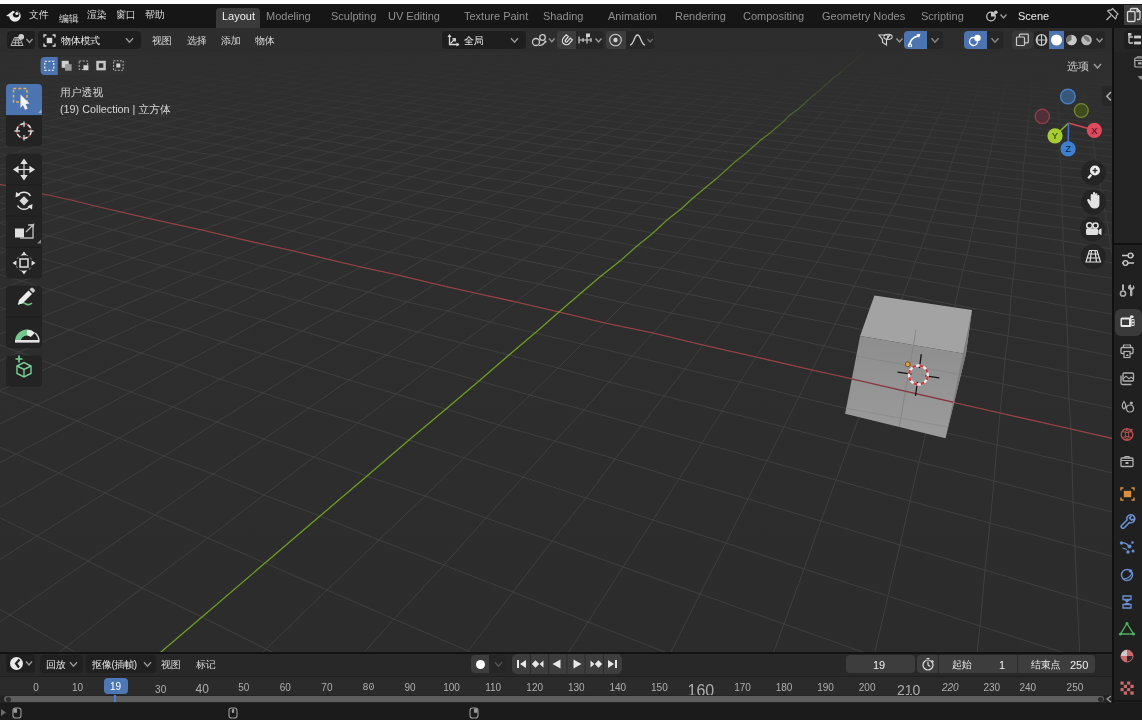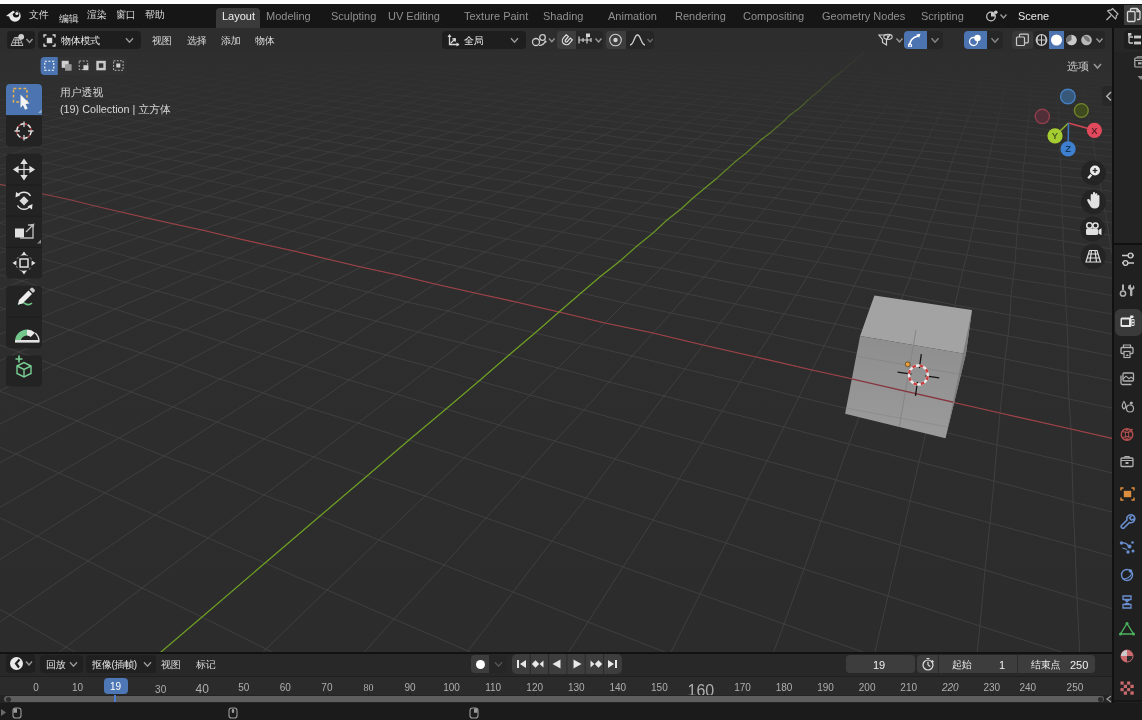--- a/index.html
+++ b/index.html
@@ -436,21 +436,21 @@
 <div class="abs" style="left:146.674px;top:7px;width:28px;text-align:center;color:#aeaeae;font-size:10px;font-family:'Liberation Sans',sans-serif;">30</div>
 <div class="abs" style="left:160.674px;top:16px;width:1px;height:3px;background:#1e1e1e;"></div>
 <div class="abs" style="left:188.232px;top:5px;width:28px;text-align:center;color:#aeaeae;font-size:12px;font-family:'Liberation Sans',sans-serif;">40</div>
 <div class="abs" style="left:202.232px;top:16px;width:1px;height:3px;background:#1e1e1e;"></div>
 <div class="abs" style="left:229.79000000000002px;top:5px;width:28px;text-align:center;color:#aeaeae;font-size:10px;font-family:'Liberation Sans',sans-serif;">50</div>
 <div class="abs" style="left:243.79000000000002px;top:16px;width:1px;height:3px;background:#1e1e1e;"></div>
 <div class="abs" style="left:271.348px;top:5px;width:28px;text-align:center;color:#aeaeae;font-size:10px;font-family:'Liberation Sans',sans-serif;">60</div>
 <div class="abs" style="left:285.348px;top:16px;width:1px;height:3px;background:#1e1e1e;"></div>
 <div class="abs" style="left:312.906px;top:5px;width:28px;text-align:center;color:#aeaeae;font-size:10px;font-family:'Liberation Sans',sans-serif;">70</div>
 <div class="abs" style="left:326.906px;top:16px;width:1px;height:3px;background:#1e1e1e;"></div>
-<div class="abs" style="left:354.464px;top:5px;width:28px;text-align:center;color:#aeaeae;font-size:10px;font-family:Liberation Serif, serif;">80</div>
+<div class="abs" style="left:354.464px;top:5px;width:28px;text-align:center;color:#aeaeae;font-size:10px;font-family:Liberation Mono, monospace;">80</div>
 <div class="abs" style="left:368.464px;top:16px;width:1px;height:3px;background:#1e1e1e;"></div>
 <div class="abs" style="left:396.022px;top:5px;width:28px;text-align:center;color:#aeaeae;font-size:10px;font-family:'Liberation Sans',sans-serif;">90</div>
 <div class="abs" style="left:410.022px;top:16px;width:1px;height:3px;background:#1e1e1e;"></div>
 <div class="abs" style="left:437.58000000000004px;top:5px;width:28px;text-align:center;color:#aeaeae;font-size:10px;font-family:'Liberation Sans',sans-serif;">100</div>
 <div class="abs" style="left:451.58000000000004px;top:16px;width:1px;height:3px;background:#1e1e1e;"></div>
 <div class="abs" style="left:479.13800000000003px;top:5px;width:28px;text-align:center;color:#aeaeae;font-size:10px;font-family:'Liberation Sans',sans-serif;">110</div>
 <div class="abs" style="left:493.13800000000003px;top:16px;width:1px;height:3px;background:#1e1e1e;"></div>
 <div class="abs" style="left:520.696px;top:5px;width:28px;text-align:center;color:#aeaeae;font-size:10px;font-family:'Liberation Sans',sans-serif;">120</div>
 <div class="abs" style="left:534.696px;top:16px;width:1px;height:3px;background:#1e1e1e;"></div>
 <div class="abs" style="left:562.254px;top:5px;width:28px;text-align:center;color:#aeaeae;font-size:10px;font-family:'Liberation Sans',sans-serif;">130</div>
@@ -462,21 +462,21 @@
 <div class="abs" style="left:686.928px;top:5px;width:28px;text-align:center;color:#aeaeae;font-size:16px;font-family:'Liberation Sans',sans-serif;">160</div>
 <div class="abs" style="left:700.928px;top:16px;width:1px;height:3px;background:#1e1e1e;"></div>
 <div class="abs" style="left:728.486px;top:5px;width:28px;text-align:center;color:#aeaeae;font-size:10px;font-family:'Liberation Sans',sans-serif;">170</div>
 <div class="abs" style="left:742.486px;top:16px;width:1px;height:3px;background:#1e1e1e;"></div>
 <div class="abs" style="left:770.044px;top:5px;width:28px;text-align:center;color:#aeaeae;font-size:10px;font-family:'Liberation Sans',sans-serif;">180</div>
 <div class="abs" style="left:784.044px;top:16px;width:1px;height:3px;background:#1e1e1e;"></div>
 <div class="abs" style="left:811.602px;top:5px;width:28px;text-align:center;color:#aeaeae;font-size:10px;font-family:'Liberation Sans',sans-serif;">190</div>
 <div class="abs" style="left:825.602px;top:16px;width:1px;height:3px;background:#1e1e1e;"></div>
 <div class="abs" style="left:853.1600000000001px;top:5px;width:28px;text-align:center;color:#aeaeae;font-size:10px;font-family:'Liberation Sans',sans-serif;">200</div>
 <div class="abs" style="left:867.1600000000001px;top:16px;width:1px;height:3px;background:#1e1e1e;"></div>
-<div class="abs" style="left:894.7180000000001px;top:5px;width:28px;text-align:center;color:#aeaeae;font-size:10px;font-family:'Liberation Sans',sans-serif;">210</div>
+<div class="abs" style="left:894.7180000000001px;top:5px;width:28px;text-align:center;color:#aeaeae;font-size:14px;font-family:'Liberation Sans',sans-serif;">210</div>
 <div class="abs" style="left:908.7180000000001px;top:16px;width:1px;height:3px;background:#1e1e1e;"></div>
 <div class="abs" style="left:936.2760000000001px;top:5px;width:28px;text-align:center;color:#aeaeae;font-size:10px;font-family:'Liberation Sans',sans-serif;font-style:italic;">220</div>
 <div class="abs" style="left:950.2760000000001px;top:16px;width:1px;height:3px;background:#1e1e1e;"></div>
 <div class="abs" style="left:977.8340000000001px;top:5px;width:28px;text-align:center;color:#aeaeae;font-size:10px;font-family:'Liberation Sans',sans-serif;">230</div>
 <div class="abs" style="left:991.8340000000001px;top:16px;width:1px;height:3px;background:#1e1e1e;"></div>
 <div class="abs" style="left:1019.392px;top:5px;width:28px;text-align:left;color:#aeaeae;font-size:10px;font-family:'Liberation Sans',sans-serif;">240</div>
 <div class="abs" style="left:1033.392px;top:16px;width:1px;height:3px;background:#1e1e1e;"></div>
 <div class="abs" style="left:1060.95px;top:5px;width:28px;text-align:center;color:#aeaeae;font-size:10px;font-family:'Liberation Sans',sans-serif;">250</div>
 <div class="abs" style="left:1074.95px;top:16px;width:1px;height:3px;background:#1e1e1e;"></div>
  </div>

